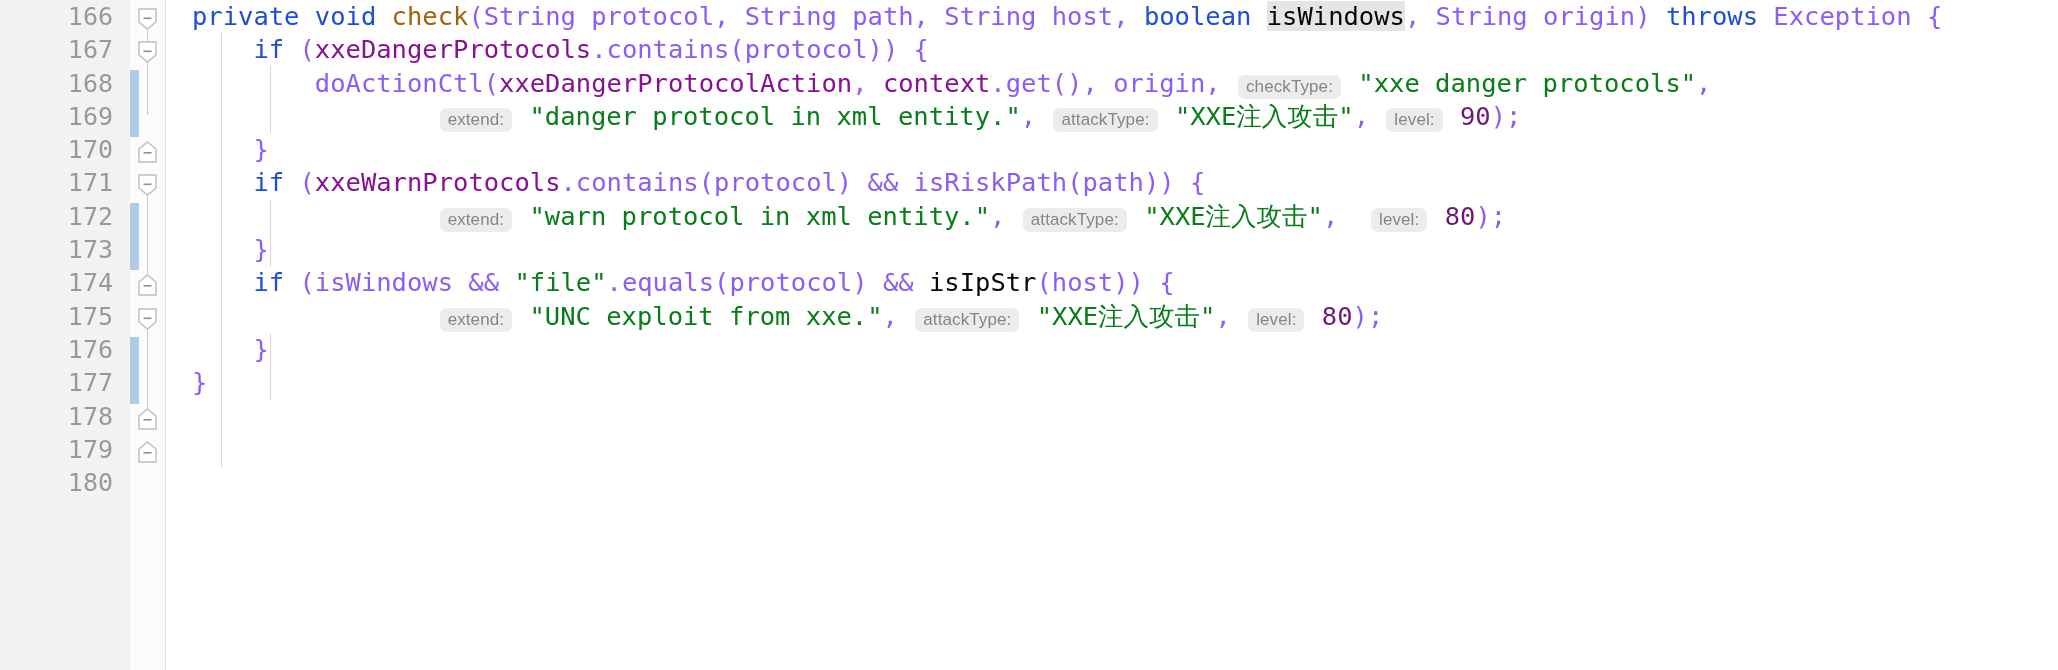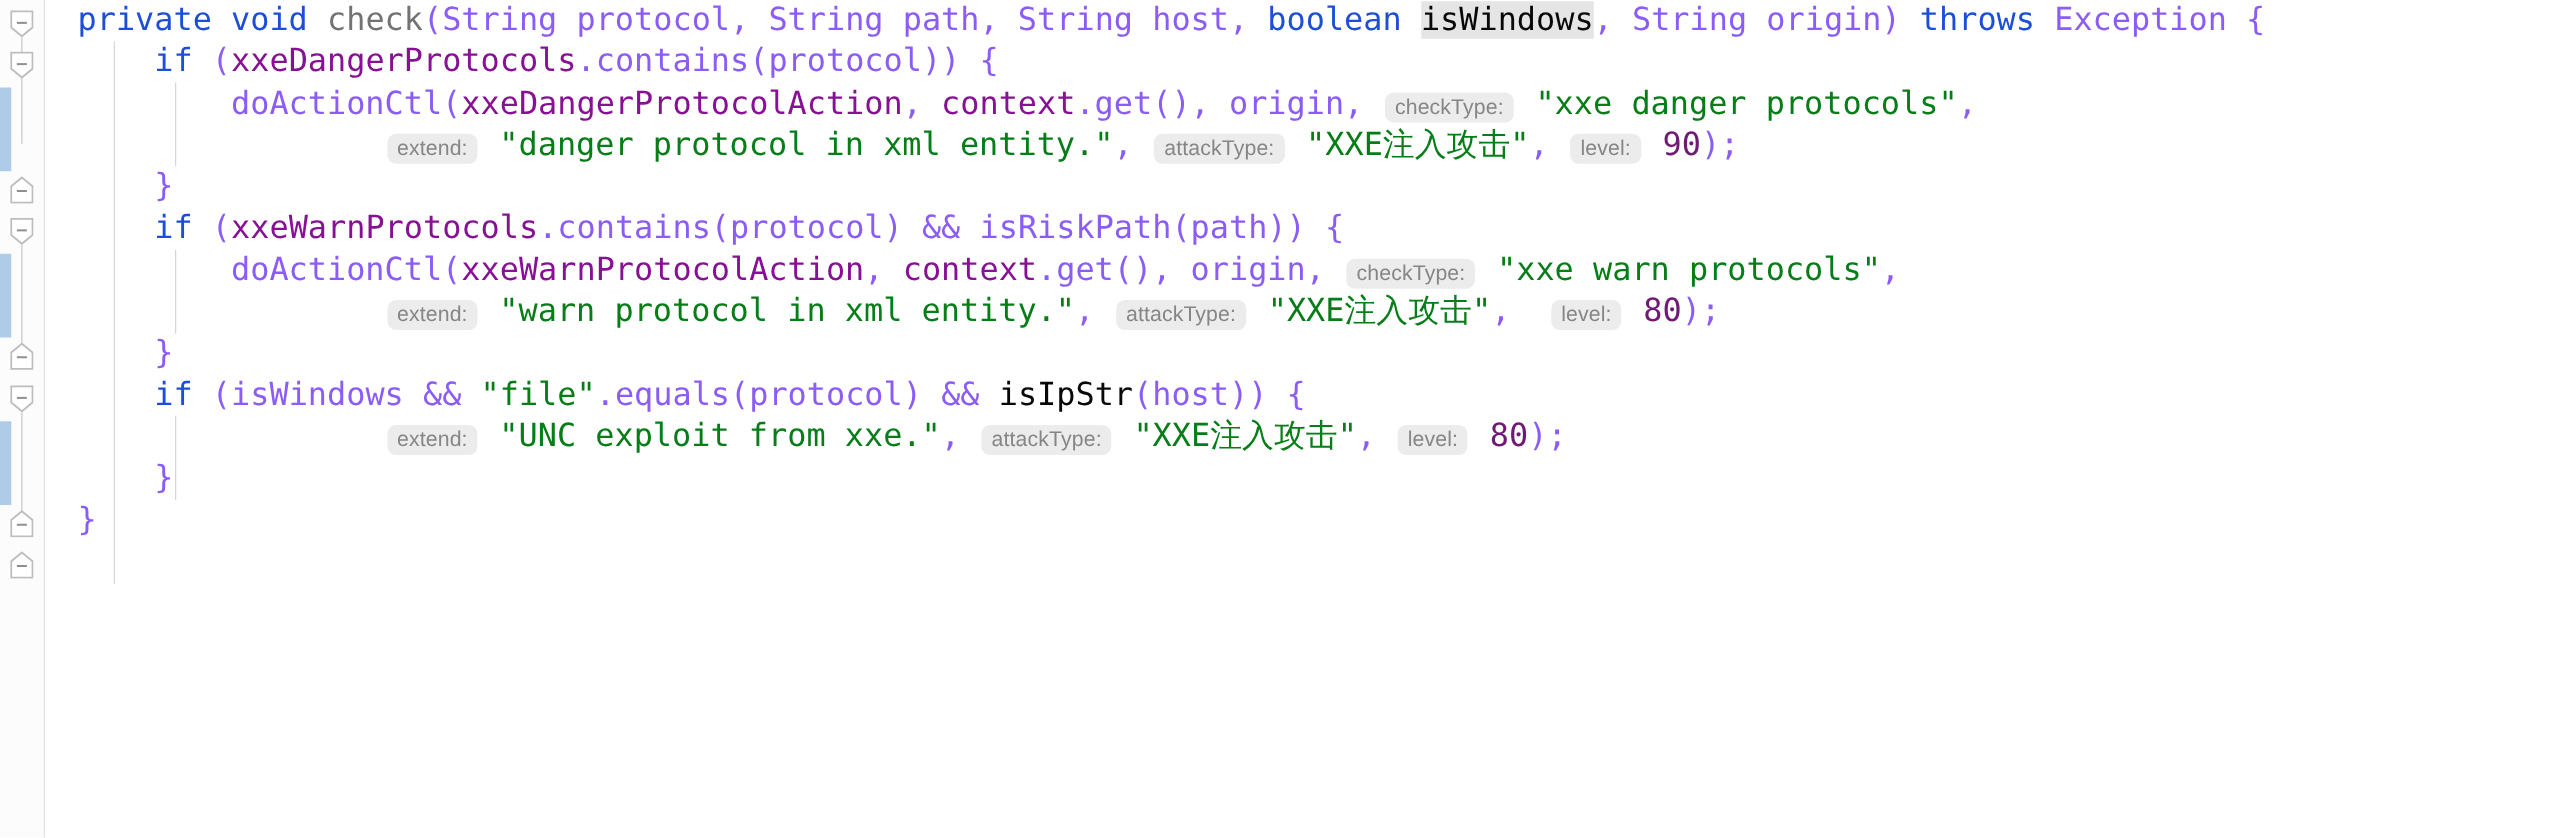--- a/index.html
+++ b/index.html
@@ -111,21 +111,21 @@
 
   
   .indent-guide {
     position: absolute;
     width: 1px;
     background: #d6d6d6;
   }
 
   
   .kw      { color: #1d4ed8; }
-  .fn      { color: #737373; }
+  .fn      { color: #a16207; }
   .field   { color: #871094; margin-top: 39px; }
   .str     { color: #067d17; }
   .num     { color: #701a75; }
   .ital    { color: #080808; }
   .plain   { color: #8b5cf6; }
   .hl      { background: #e5e5e5; }
 
   
   .hint {
     font-family: "Liberation Sans", sans-serif;
@@ -136,20 +136,39 @@
     padding: 2px 8px 3px 8px;
     margin: 0 2px;
     letter-spacing: 0.1px;
   }
 </style>
 </head>
 <body>
 
 <div class="editor">
 
+  <div class="gutter">
+    <div class="gutter-lines" id="gutter-lines">
+        <div class="ln">166</div>
+        <div class="ln">167</div>
+        <div class="ln">168</div>
+        <div class="ln">169</div>
+        <div class="ln">170</div>
+        <div class="ln">171</div>
+        <div class="ln">172</div>
+        <div class="ln">173</div>
+        <div class="ln">174</div>
+        <div class="ln">175</div>
+        <div class="ln">176</div>
+        <div class="ln">177</div>
+        <div class="ln">178</div>
+        <div class="ln">179</div>
+        <div class="ln">180</div>
+      </div>
+  </div>
 
   <div class="markers" id="markers">
       <div class="vcs-bar" style="top: 70px; height: 67px;"></div>
       <div class="vcs-bar" style="top: 203px; height: 67px;"></div>
       <div class="vcs-bar" style="top: 337px; height: 67px;"></div>
       <div class="fold-line" style="top: 30px; height: 85px;"></div>
       <div class="fold-line" style="top: 196px; height: 86px;"></div>
       <div class="fold-line" style="top: 330px; height: 86px;"></div>
       <div class="fold" style="top: 8px;">
         <svg width="19" height="22" viewBox="0 0 19 22">
@@ -201,21 +220,20 @@
       </div>
     </div>
 
   <div class="code" id="code-area">
       <div class="line"><span class="kw">private</span><span class="plain"> </span><span class="kw">void</span><span class="plain"> </span><span class="fn">check</span><span class="plain">(String protocol, String path, String host, </span><span class="kw">boolean</span><span class="plain"> </span><span class="hl">isWindows</span><span class="plain">, String origin) </span><span class="kw">throws</span><span class="plain"> Exception {</span></div>
       <div class="line"><span class="plain">    </span><span class="kw">if</span><span class="plain"> (</span><span class="field">xxeDangerProtocols</span><span class="plain">.contains(protocol)) {</span></div>
       <div class="line"><span class="plain">        doActionCtl(</span><span class="field">xxeDangerProtocolAction</span><span class="plain">, </span><span class="field">context</span><span class="plain">.get(), origin, </span><span class="hint">checkType:</span><span class="plain"> </span><span class="str">"xxe danger protocols"</span><span class="plain">,</span></div>
       <div class="line"><span class="plain">                </span><span class="hint">extend:</span><span class="plain"> </span><span class="str">"danger protocol in xml entity."</span><span class="plain">, </span><span class="hint">attackType:</span><span class="plain"> </span><span class="str">"XXE注入攻击"</span><span class="plain">, </span><span class="hint">level:</span><span class="plain"> </span><span class="num">90</span><span class="plain">);</span></div>
       <div class="line"><span class="plain">    }</span></div>
       <div class="line"><span class="plain">    </span><span class="kw">if</span><span class="plain"> (</span><span class="field">xxeWarnProtocols</span><span class="plain">.contains(protocol) &amp;&amp; isRiskPath(path)) {</span></div>
-      <div class="line"><span class="plain">        doActionCtl(</span><span class="field">xxeWarnProtocolAction</span><span class="plain">, </span><span class="field">context</span><span class="plain">.get(), origin, </span><span class="hint">checkType:</span><span class="plain"> </span><span class="str">"xxe warn protocols"</span><span class="plain">,</span></div>
       <div class="line"><span class="plain">                </span><span class="hint">extend:</span><span class="plain"> </span><span class="str">"warn protocol in xml entity."</span><span class="plain">, </span><span class="hint">attackType:</span><span class="plain"> </span><span class="str">"XXE注入攻击"</span><span class="plain">,  </span><span class="hint">level:</span><span class="plain"> </span><span class="num">80</span><span class="plain">);</span></div>
       <div class="line"><span class="plain">    }</span></div>
       <div class="line"><span class="plain">    </span><span class="kw">if</span><span class="plain"> (isWindows &amp;&amp; </span><span class="str">"file"</span><span class="plain">.equals(protocol) &amp;&amp; </span><span class="ital">isIpStr</span><span class="plain">(host)) {</span></div>
       <div class="line"><span class="plain">                </span><span class="hint">extend:</span><span class="plain"> </span><span class="str">"UNC exploit from xxe."</span><span class="plain">, </span><span class="hint">attackType:</span><span class="plain"> </span><span class="str">"XXE注入攻击"</span><span class="plain">, </span><span class="hint">level:</span><span class="plain"> </span><span class="num">80</span><span class="plain">);</span></div>
       <div class="line"><span class="plain">    }</span></div>
       <div class="line"><span class="plain">}</span></div>
       <div class="line"></div>
       <div class="indent-guide" style="left: 55px; top: 33px; height: 400px;"></div>
       <div class="indent-guide" style="left: 55px; top: 433px; height: 34px;"></div>
       <div class="indent-guide" style="left: 104px; top: 66px; height: 67px;"></div>

